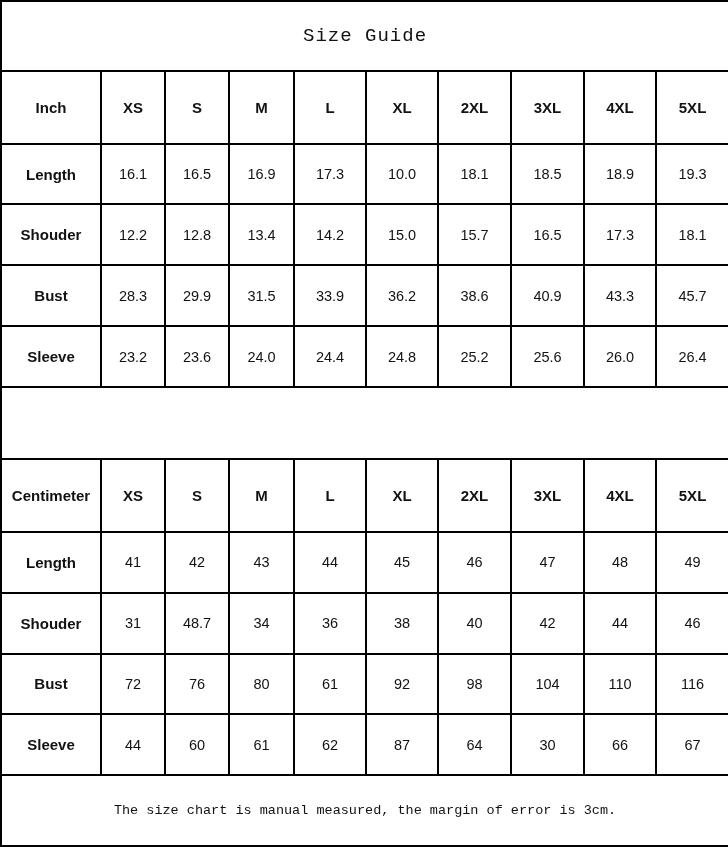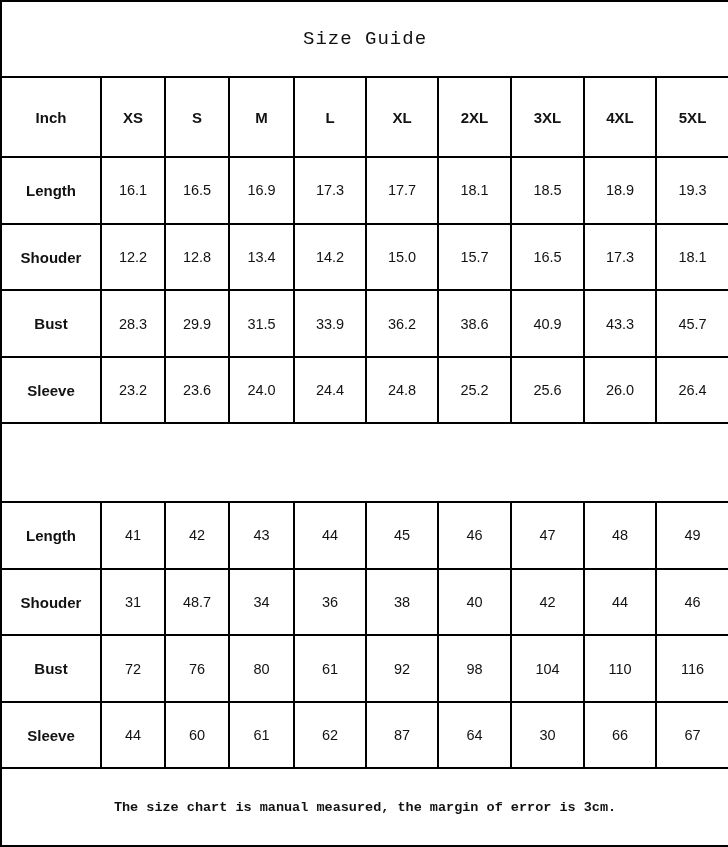--- a/index.html
+++ b/index.html
@@ -52,21 +52,21 @@
   tr.data-row td {
     font-family: "Liberation Sans", sans-serif;
     font-weight: 400;
     font-size: 14.5px;
   }
   tr.gap-row td { height: 63px; }
   tr.footer-row td {
     height: 62px;
     font-family: "Liberation Mono", "DejaVu Sans Mono", monospace;
     font-size: 13.5px;
-    font-weight: 700;
+    font-weight: 400;
   }
 </style>
 </head>
 <body>
 
 <div class="sheet">
 <table class="size-guide">
   <colgroup>
     <col style="width:100px">
         <col style="width:64px">
@@ -97,21 +97,21 @@
     <th>4XL</th>
     <th>5XL</th>
   </tr>
 
   <tr class="data-row">
     <th>Length</th>
     <td>16.1</td>
     <td>16.5</td>
     <td>16.9</td>
     <td>17.3</td>
-    <td>17.7</td>
+    <td>10.0</td>
     <td>18.1</td>
     <td>18.5</td>
     <td>18.9</td>
     <td>19.3</td>
   </tr>
 
   <tr class="data-row">
     <th>Shouder</th>
     <td>12.2</td>
     <td>12.8</td>
@@ -147,20 +147,32 @@
     <td>25.2</td>
     <td>25.6</td>
     <td>26.0</td>
     <td>26.4</td>
   </tr>
 
   <tr class="gap-row">
     <td colspan="10"></td>
   </tr>
 
+  <tr class="hdr-row">
+    <th>Centimeter</th>
+    <th>XS</th>
+    <th>S</th>
+    <th>M</th>
+    <th>L</th>
+    <th>XL</th>
+    <th>2XL</th>
+    <th>3XL</th>
+    <th>4XL</th>
+    <th>5XL</th>
+  </tr>
 
   <tr class="data-row">
     <th>Length</th>
     <td>41</td>
     <td>42</td>
     <td>43</td>
     <td>44</td>
     <td>45</td>
     <td>46</td>
     <td>47</td>

